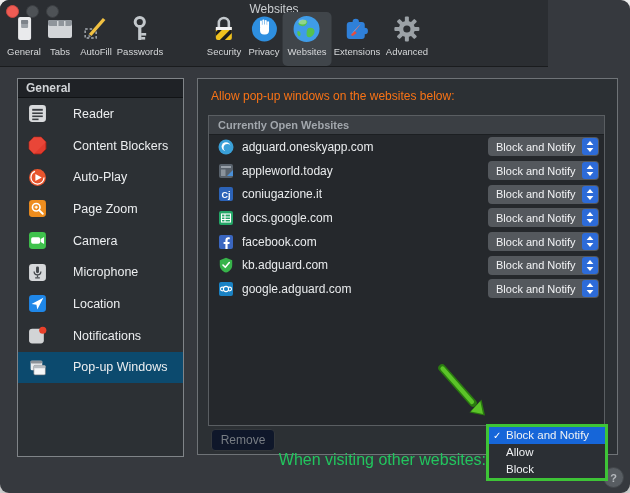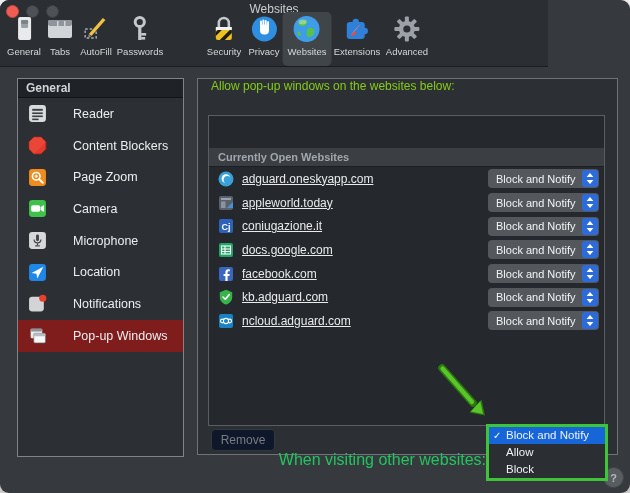--- a/index.html
+++ b/index.html
@@ -11,30 +11,30 @@
   .tl.red{left:6px;background:#ee5c54;border:1px solid #c94a43;}
   .tl.gray{background:#4e5256;border:1px solid #3c3f43;}
   .titem{position:absolute;top:12px;height:50px;display:flex;flex-direction:column;align-items:center;justify-content:flex-start;transform:translateX(-50%);padding:2px 5px;border-radius:5px;cursor:default;}
   .titem.sel{background:#40454a;}
   .ticon{width:30px;height:30px;display:block;}
   .tlabel{font-size:9.5px;color:#d6d8da;margin-top:2px;white-space:nowrap;}
   
   .sidebar-box{position:absolute;left:17px;top:78px;width:167px;height:379px;background:#2c3034;border:1px solid #808488;box-sizing:border-box;}
   .sb-header{height:18px;background:#1f2226;border-bottom:1px solid #111315;display:flex;align-items:center;padding-left:8px;font-size:12px;font-weight:bold;color:#d0d3d6;}
   .sb-item{height:31.7px;display:flex;align-items:center;gap:26px;padding-left:10px;}
-  .sb-item.sel{background:#7f1d1d;}
+  .sb-item.sel{background:#0c4a6e;}
   .sb-ic{width:19px;height:19px;flex:0 0 19px;}
   .sb-label{font-size:12.5px;font-weight:500;color:#eceef0;white-space:nowrap;}
   .main-box{position:absolute;left:197px;top:78px;width:421px;height:377px;background:#2c3034;border:1px solid #6f7377;box-sizing:border-box;}
-  .intro{position:absolute;left:13px;top:0;font-size:12px;color:#84cc16;}
+  .intro{position:absolute;left:13px;top:10px;font-size:12px;color:#f97316;}
   .list-box{position:absolute;left:10px;top:36px;width:397px;height:311px;background:#25282c;border:1px solid #5a5e62;box-sizing:border-box;}
-  .lb-header{height:18px;background:#3b3f44;border-bottom:1px solid #1c1f22;display:flex;align-items:center;padding-left:9px;font-size:11px;font-weight:bold;color:#a2a7ad;margin-top:32px;}
+  .lb-header{height:18px;background:#3b3f44;border-bottom:1px solid #1c1f22;display:flex;align-items:center;padding-left:9px;font-size:11px;font-weight:bold;color:#a2a7ad;}
   .site-row{height:23.7px;display:flex;align-items:center;padding:0 5px 0 9px;}
   .favicon{width:16px;height:16px;flex:0 0 16px;margin-right:8px;}
-  .domain{font-size:12px;color:#e9ebed;flex:1 1 auto;white-space:nowrap;text-decoration:underline;}
+  .domain{font-size:12px;color:#e9ebed;flex:1 1 auto;white-space:nowrap;}
   .policy{width:111px;height:19px;background:#54585d;border-radius:4px;display:flex;align-items:center;box-sizing:border-box;padding-left:8px;cursor:default;}
   .policy-text{font-size:11px;color:#f2f3f5;flex:1;white-space:nowrap;}
   .chev{width:16px;height:17px;background:#2d6bd8;border-radius:3px;margin:1px;display:flex;align-items:center;justify-content:center;}
   .footer{position:absolute;left:0;right:0;top:350px;height:27px;display:flex;align-items:center;}
   .remove-btn{position:absolute;left:13px;top:0;width:62px;height:20px;background:#0f172a;border:1px solid #34383c;border-radius:4px;color:#787d83;font-size:12px;display:flex;align-items:center;justify-content:center;}
   .footer-label{position:absolute;right:131px;top:0;height:20px;line-height:20px;font-size:16px;color:#22c55e;white-space:nowrap;margin-top:21px;}
   
   .popup{position:absolute;left:486px;top:424px;width:122px;height:57px;border:3px solid #3ec437;background:#2b2f34;box-sizing:border-box;z-index:60;}
   .menu-item{height:16.8px;display:flex;align-items:center;font-size:11.5px;color:#f0f2f4;padding-left:4px;}
   .menu-item.sel{background:#1666d9;font-weight:500;}
@@ -172,20 +172,28 @@
     </div>
 
     <div class="sb-item">
       <svg class="sb-ic" viewBox="0 0 18 18">
         <polygon points="5.6,1 12.4,1 17,5.6 17,12.4 12.4,17 5.6,17 1,12.4 1,5.6" fill="#e23b2e" stroke="#a82417" stroke-width="0.8"></polygon>
         <polygon points="5.6,1 12.4,1 17,5.6 5.6,17 1,12.4 1,5.6" fill="#ef5142" opacity="0.5"></polygon>
       </svg>
       <span class="sb-label">Content Blockers</span>
     </div>
 
+    <div class="sb-item">
+      <svg class="sb-ic" viewBox="0 0 18 18">
+        <circle cx="9" cy="9" r="8" fill="#e8552e"></circle>
+        <circle cx="9" cy="9" r="6.2" fill="none" stroke="#ffffff" stroke-width="1.2" stroke-dasharray="26 13"></circle>
+        <polygon points="7,5.6 7,12.4 13,9" fill="#ffffff"></polygon>
+      </svg>
+      <span class="sb-label">Auto-Play</span>
+    </div>
 
     <div class="sb-item">
       <svg class="sb-ic" viewBox="0 0 18 18">
         <rect x="1" y="1" width="16" height="16" rx="3" fill="#ee8d1e"></rect>
         <circle cx="7.8" cy="7.8" r="3.6" fill="none" stroke="#ffffff" stroke-width="1.5"></circle>
         <line x1="10.5" y1="10.5" x2="14" y2="14" stroke="#ffffff" stroke-width="1.8" stroke-linecap="round"></line>
         <line x1="6.3" y1="7.8" x2="9.3" y2="7.8" stroke="#ffffff" stroke-width="1.2"></line>
         <line x1="7.8" y1="6.3" x2="7.8" y2="9.3" stroke="#ffffff" stroke-width="1.2"></line>
       </svg>
       <span class="sb-label">Page Zoom</span>
@@ -352,21 +360,21 @@
         </div>
       </div>
 
       <div class="site-row">
         <svg class="favicon" viewBox="0 0 16 16">
           <rect x="1" y="1" width="14" height="14" rx="2" fill="#1a82c4"></rect>
           <circle cx="4.4" cy="8" r="1.9" fill="none" stroke="#ffffff" stroke-width="1.1"></circle>
           <circle cx="11.6" cy="8" r="1.9" fill="none" stroke="#ffffff" stroke-width="1.1"></circle>
           <circle cx="8" cy="8" r="2.6" fill="#1a82c4" stroke="#ffffff" stroke-width="1.1"></circle>
         </svg>
-        <span class="domain">ncloud.adguard.com</span>
+        <span class="domain">google.adguard.com</span>
         <div class="policy">
           <span class="policy-text">Block and Notify</span>
           <span class="chev">
             <svg width="10" height="13" viewBox="0 0 10 13">
                 <polygon points="5,1 8.4,5 1.6,5" fill="#fff"></polygon>
                 <polygon points="5,12 8.4,8 1.6,8" fill="#fff"></polygon>
               </svg>
           </span>
         </div>
       </div>

